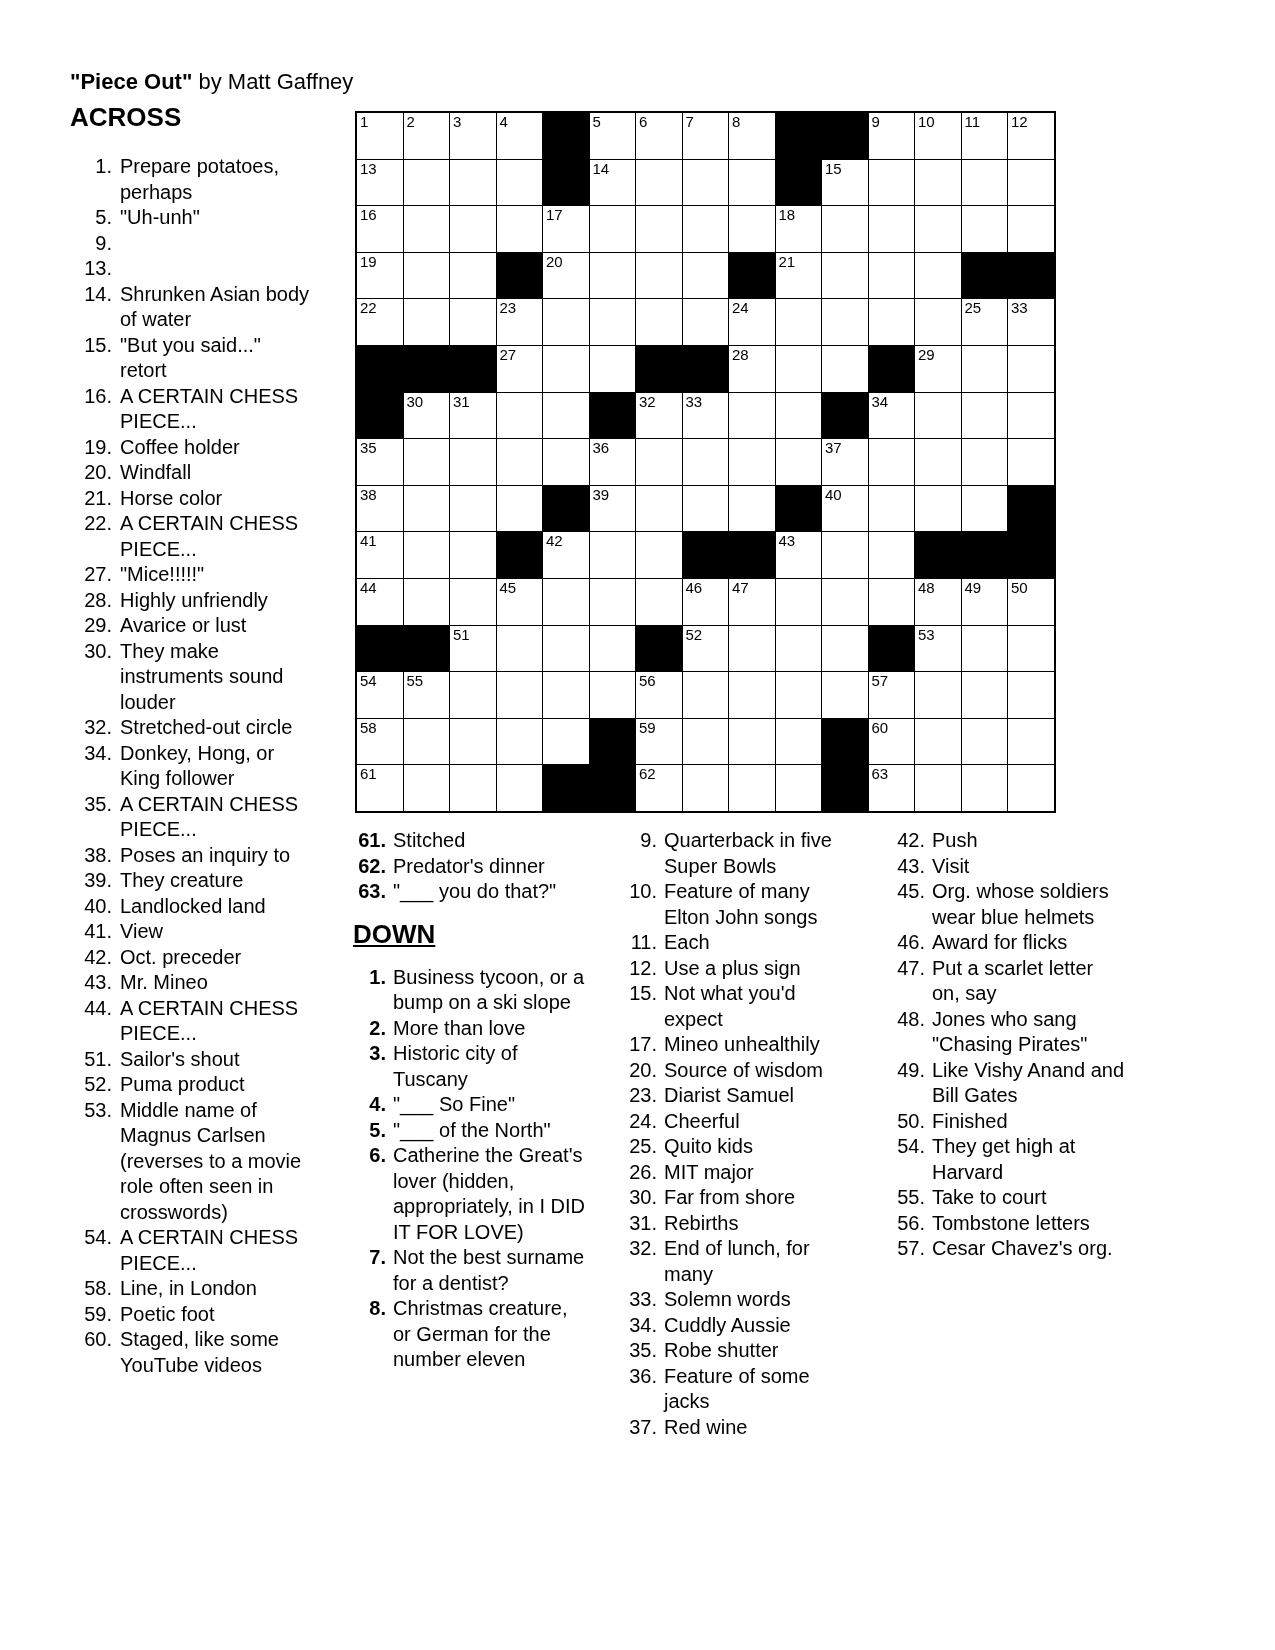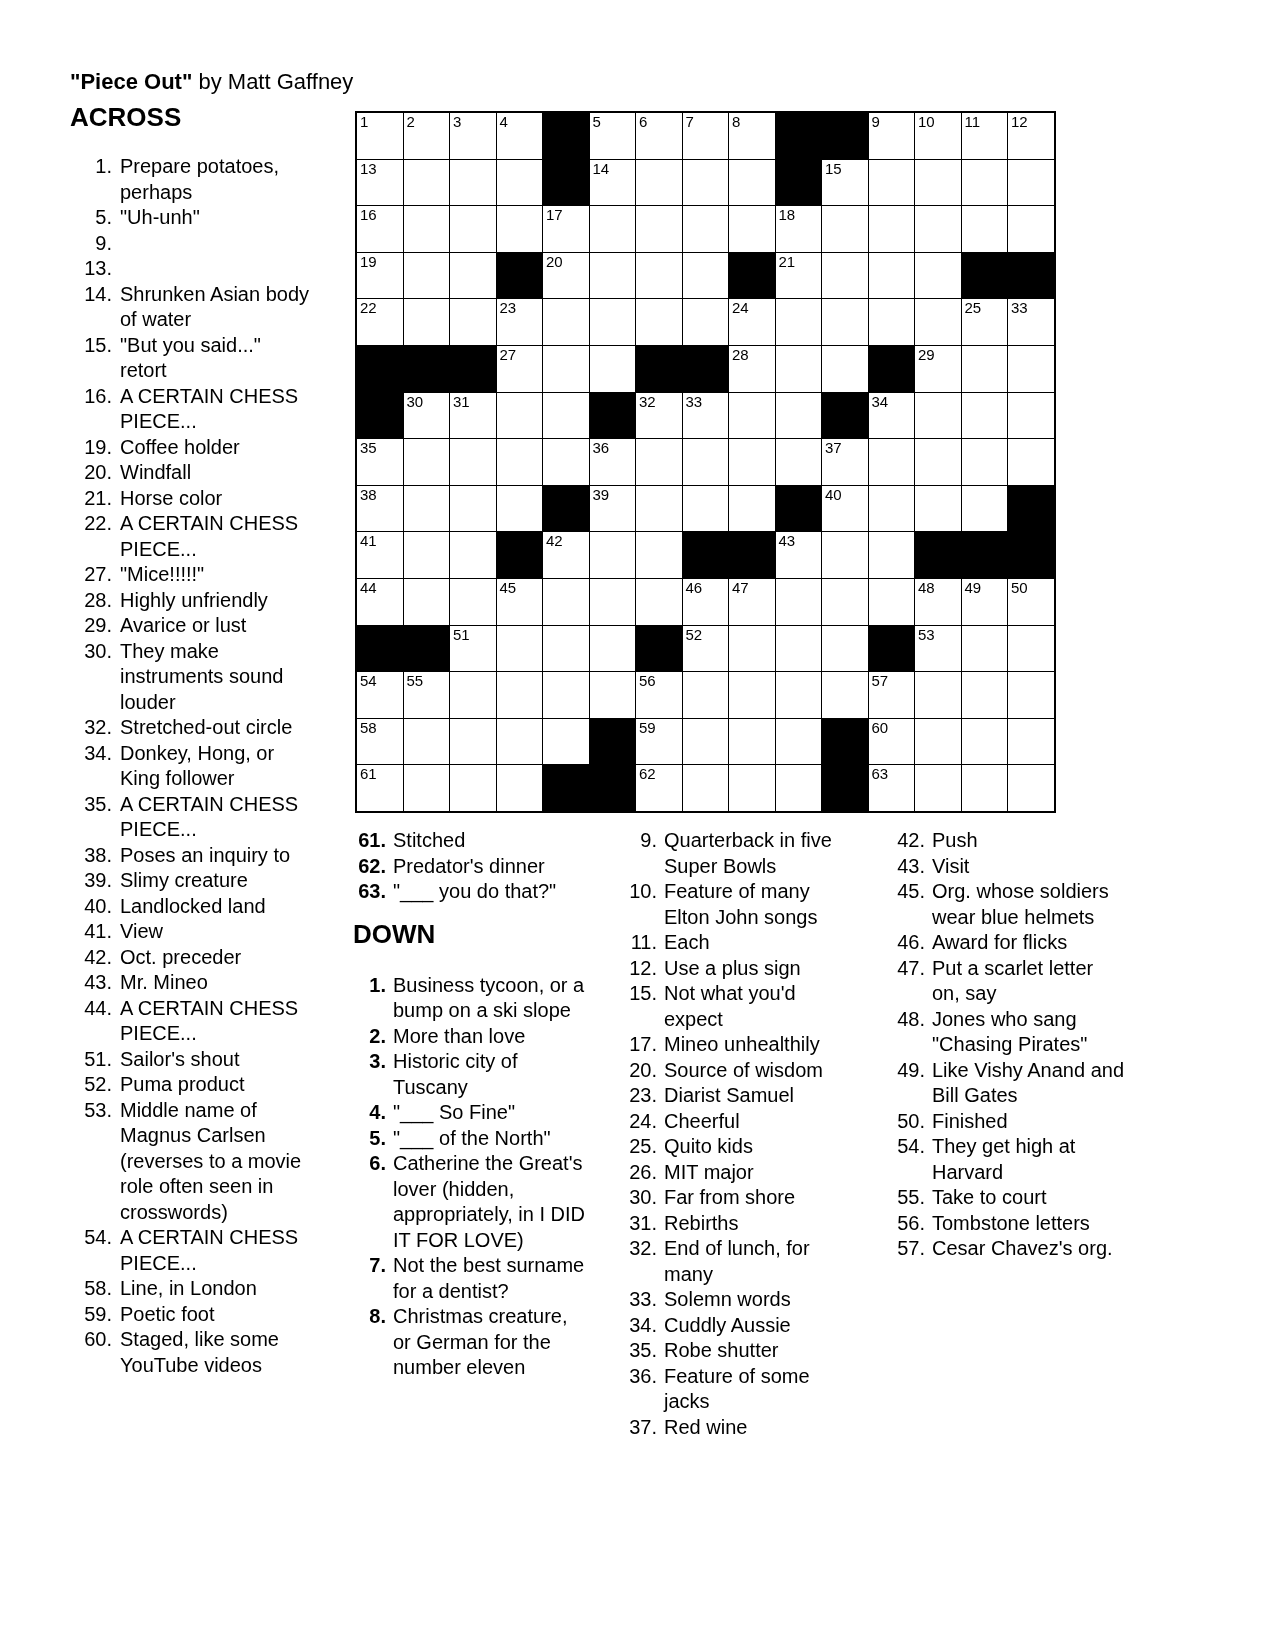--- a/index.html
+++ b/index.html
@@ -15,21 +15,21 @@
   .across-sec .section-header{margin-bottom:22px;}
   .clue{display:flex;font-size:20px;line-height:25.5px;}
   .clue .cnum{flex:none;width:50px;text-align:right;padding-right:8px;box-sizing:border-box;}
   .clue .ctext{flex:1;}
   .colA{position:absolute;left:353px;top:828px;width:235px;}
   .colA .cnum{width:40px;padding-right:7px;font-weight:bold;}
   .colB{position:absolute;left:622px;top:828px;width:235px;}
   .colB .cnum{width:42px;padding-right:7px;}
   .colC{position:absolute;left:890px;top:828px;width:234px;}
   .colC .cnum{width:42px;padding-right:7px;}
-  .down-header{margin-top:14px;margin-bottom:24px;}
+  .down-header{margin-top:14px;margin-bottom:16px;text-decoration:underline;}
   .grid{
     position:absolute;left:355px;top:111px;
     display:grid;grid-template-columns:repeat(15,45.5px);grid-auto-rows:45.6px;
     gap:1px;background:#000;border:2px solid #000;
   }
   .cell{background:#fff;position:relative;}
   .cell.black{background:#000;}
   .cellnum{position:absolute;top:0px;left:3px;font-size:15px;line-height:18px;}
 </style>
 </head>
@@ -111,21 +111,21 @@
         <div class="clue">
           <span class="cnum">35.</span>
           <span class="ctext">A CERTAIN CHESS PIECE...</span>
         </div>
         <div class="clue">
           <span class="cnum">38.</span>
           <span class="ctext">Poses an inquiry to</span>
         </div>
         <div class="clue">
           <span class="cnum">39.</span>
-          <span class="ctext">Slimy creature</span>
+          <span class="ctext">They creature</span>
         </div>
         <div class="clue">
           <span class="cnum">40.</span>
           <span class="ctext">Landlocked land</span>
         </div>
         <div class="clue">
           <span class="cnum">41.</span>
           <span class="ctext">View</span>
         </div>
         <div class="clue">

